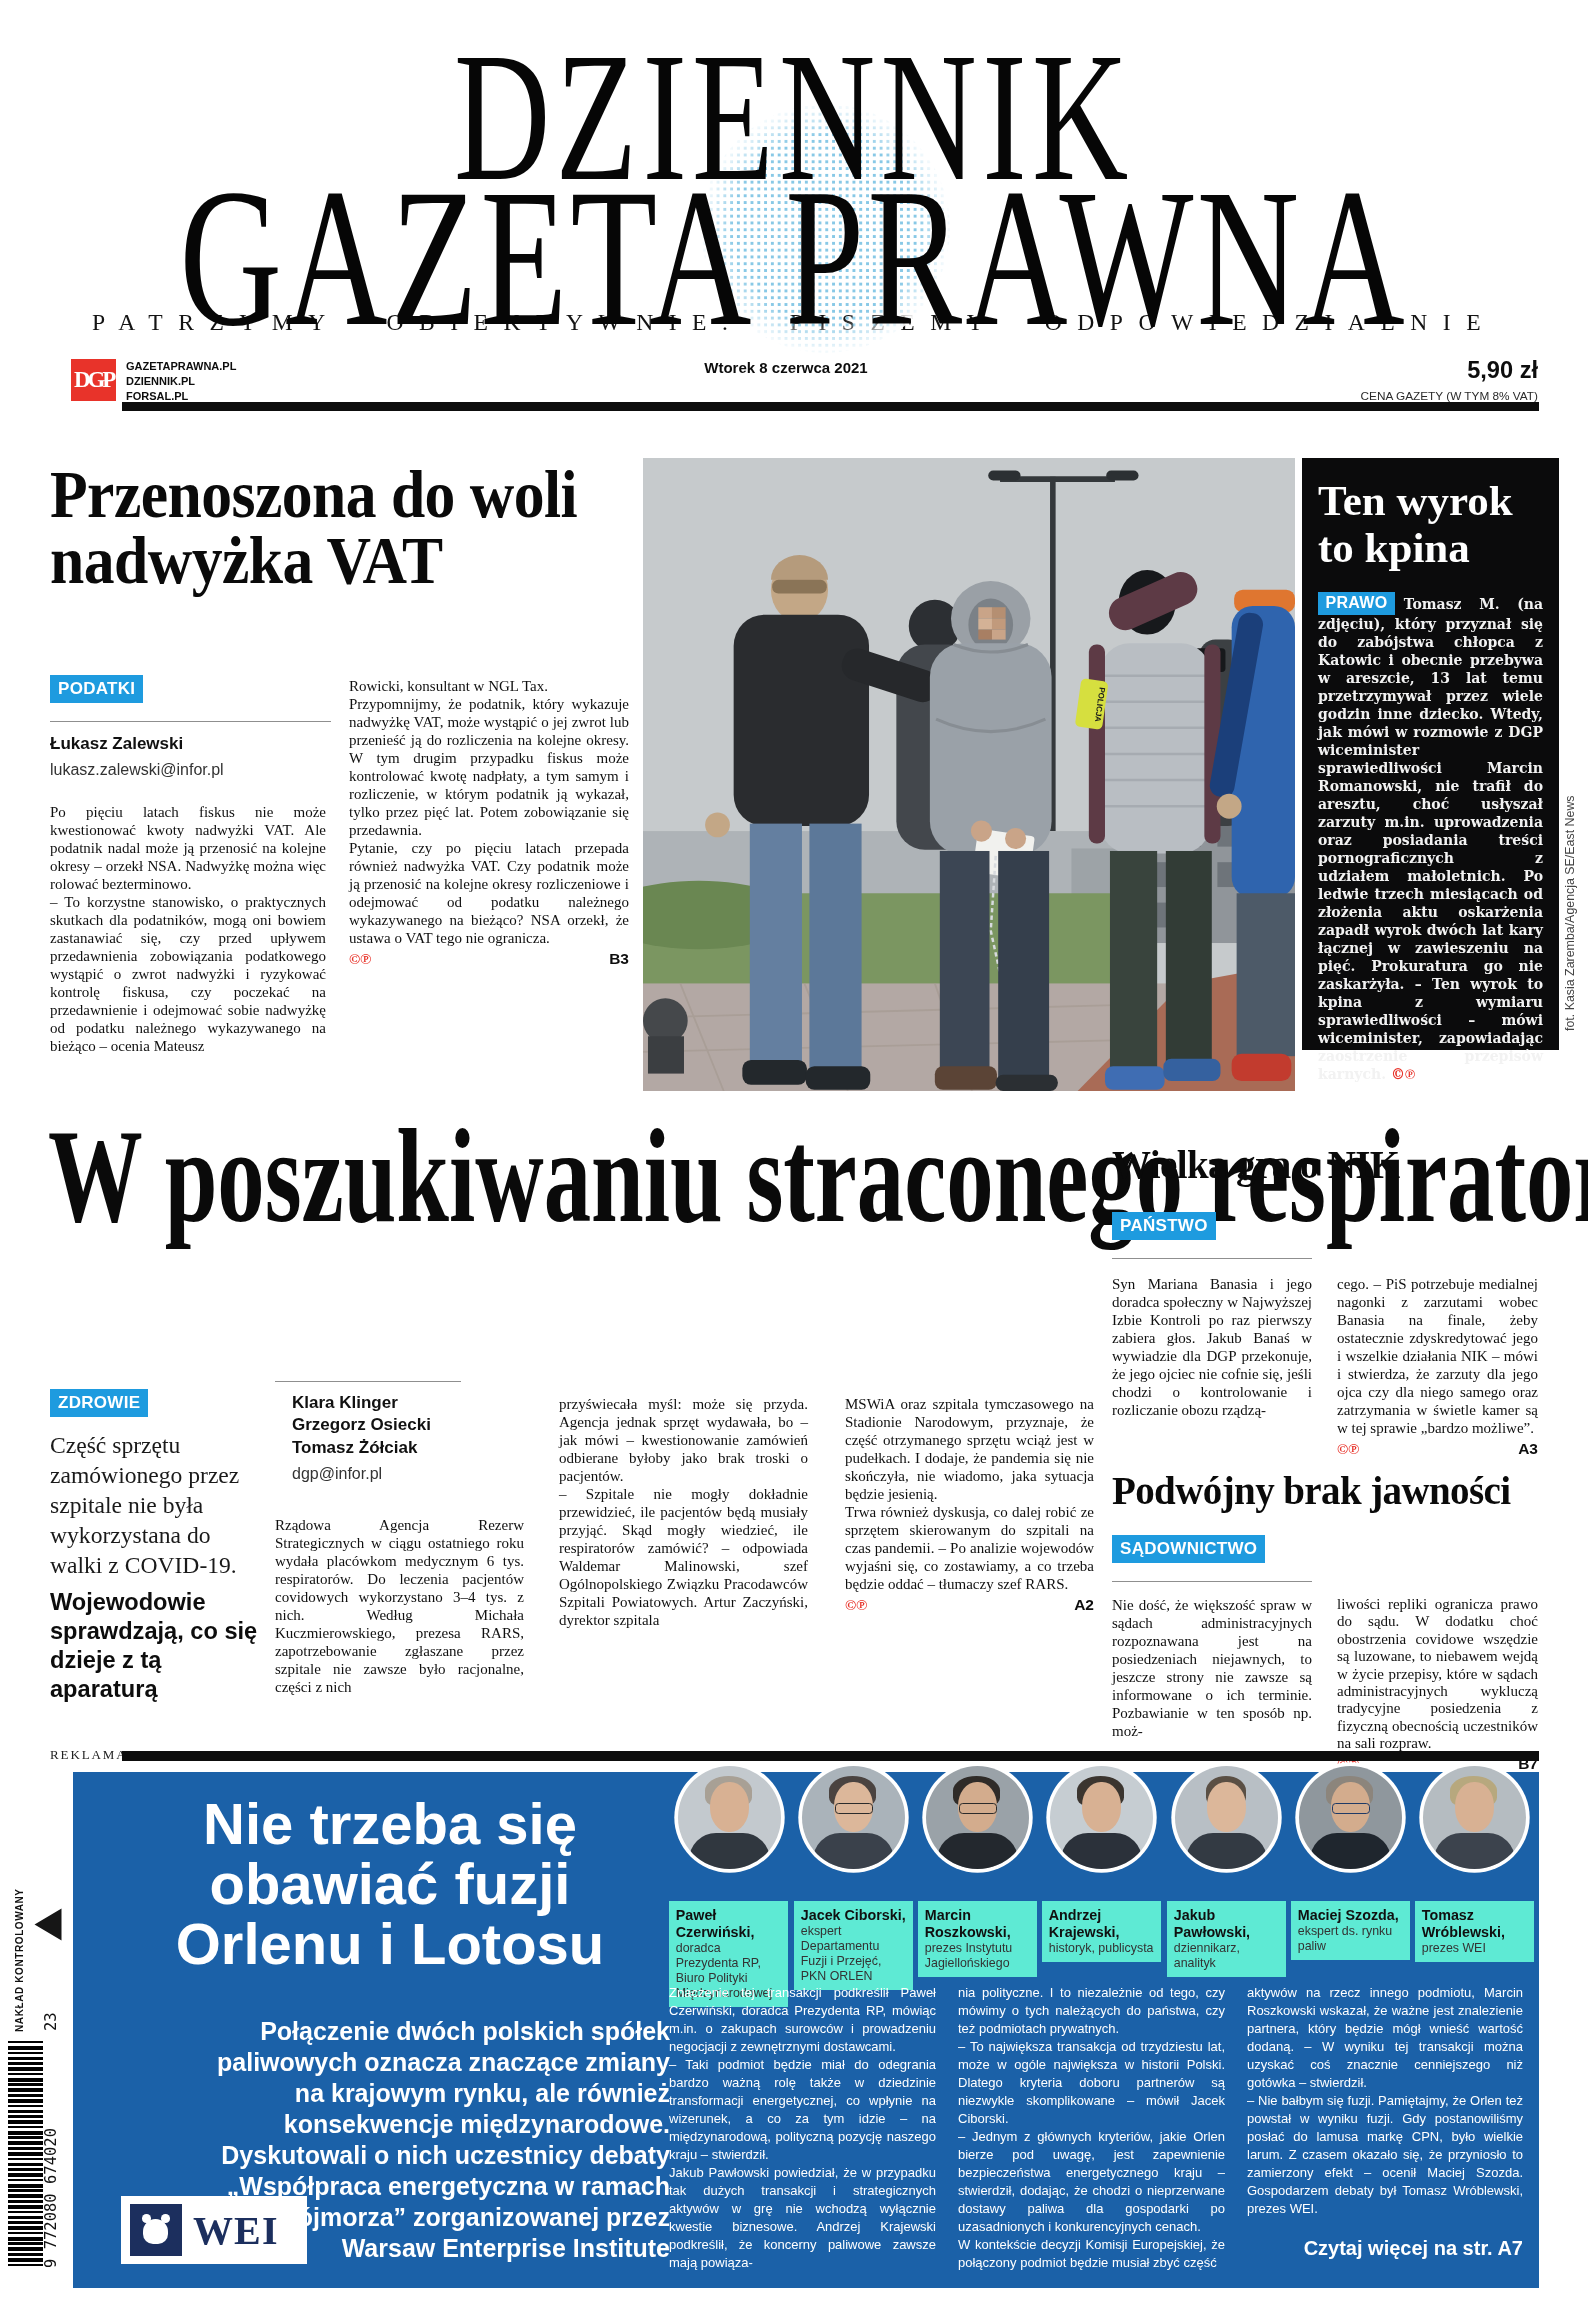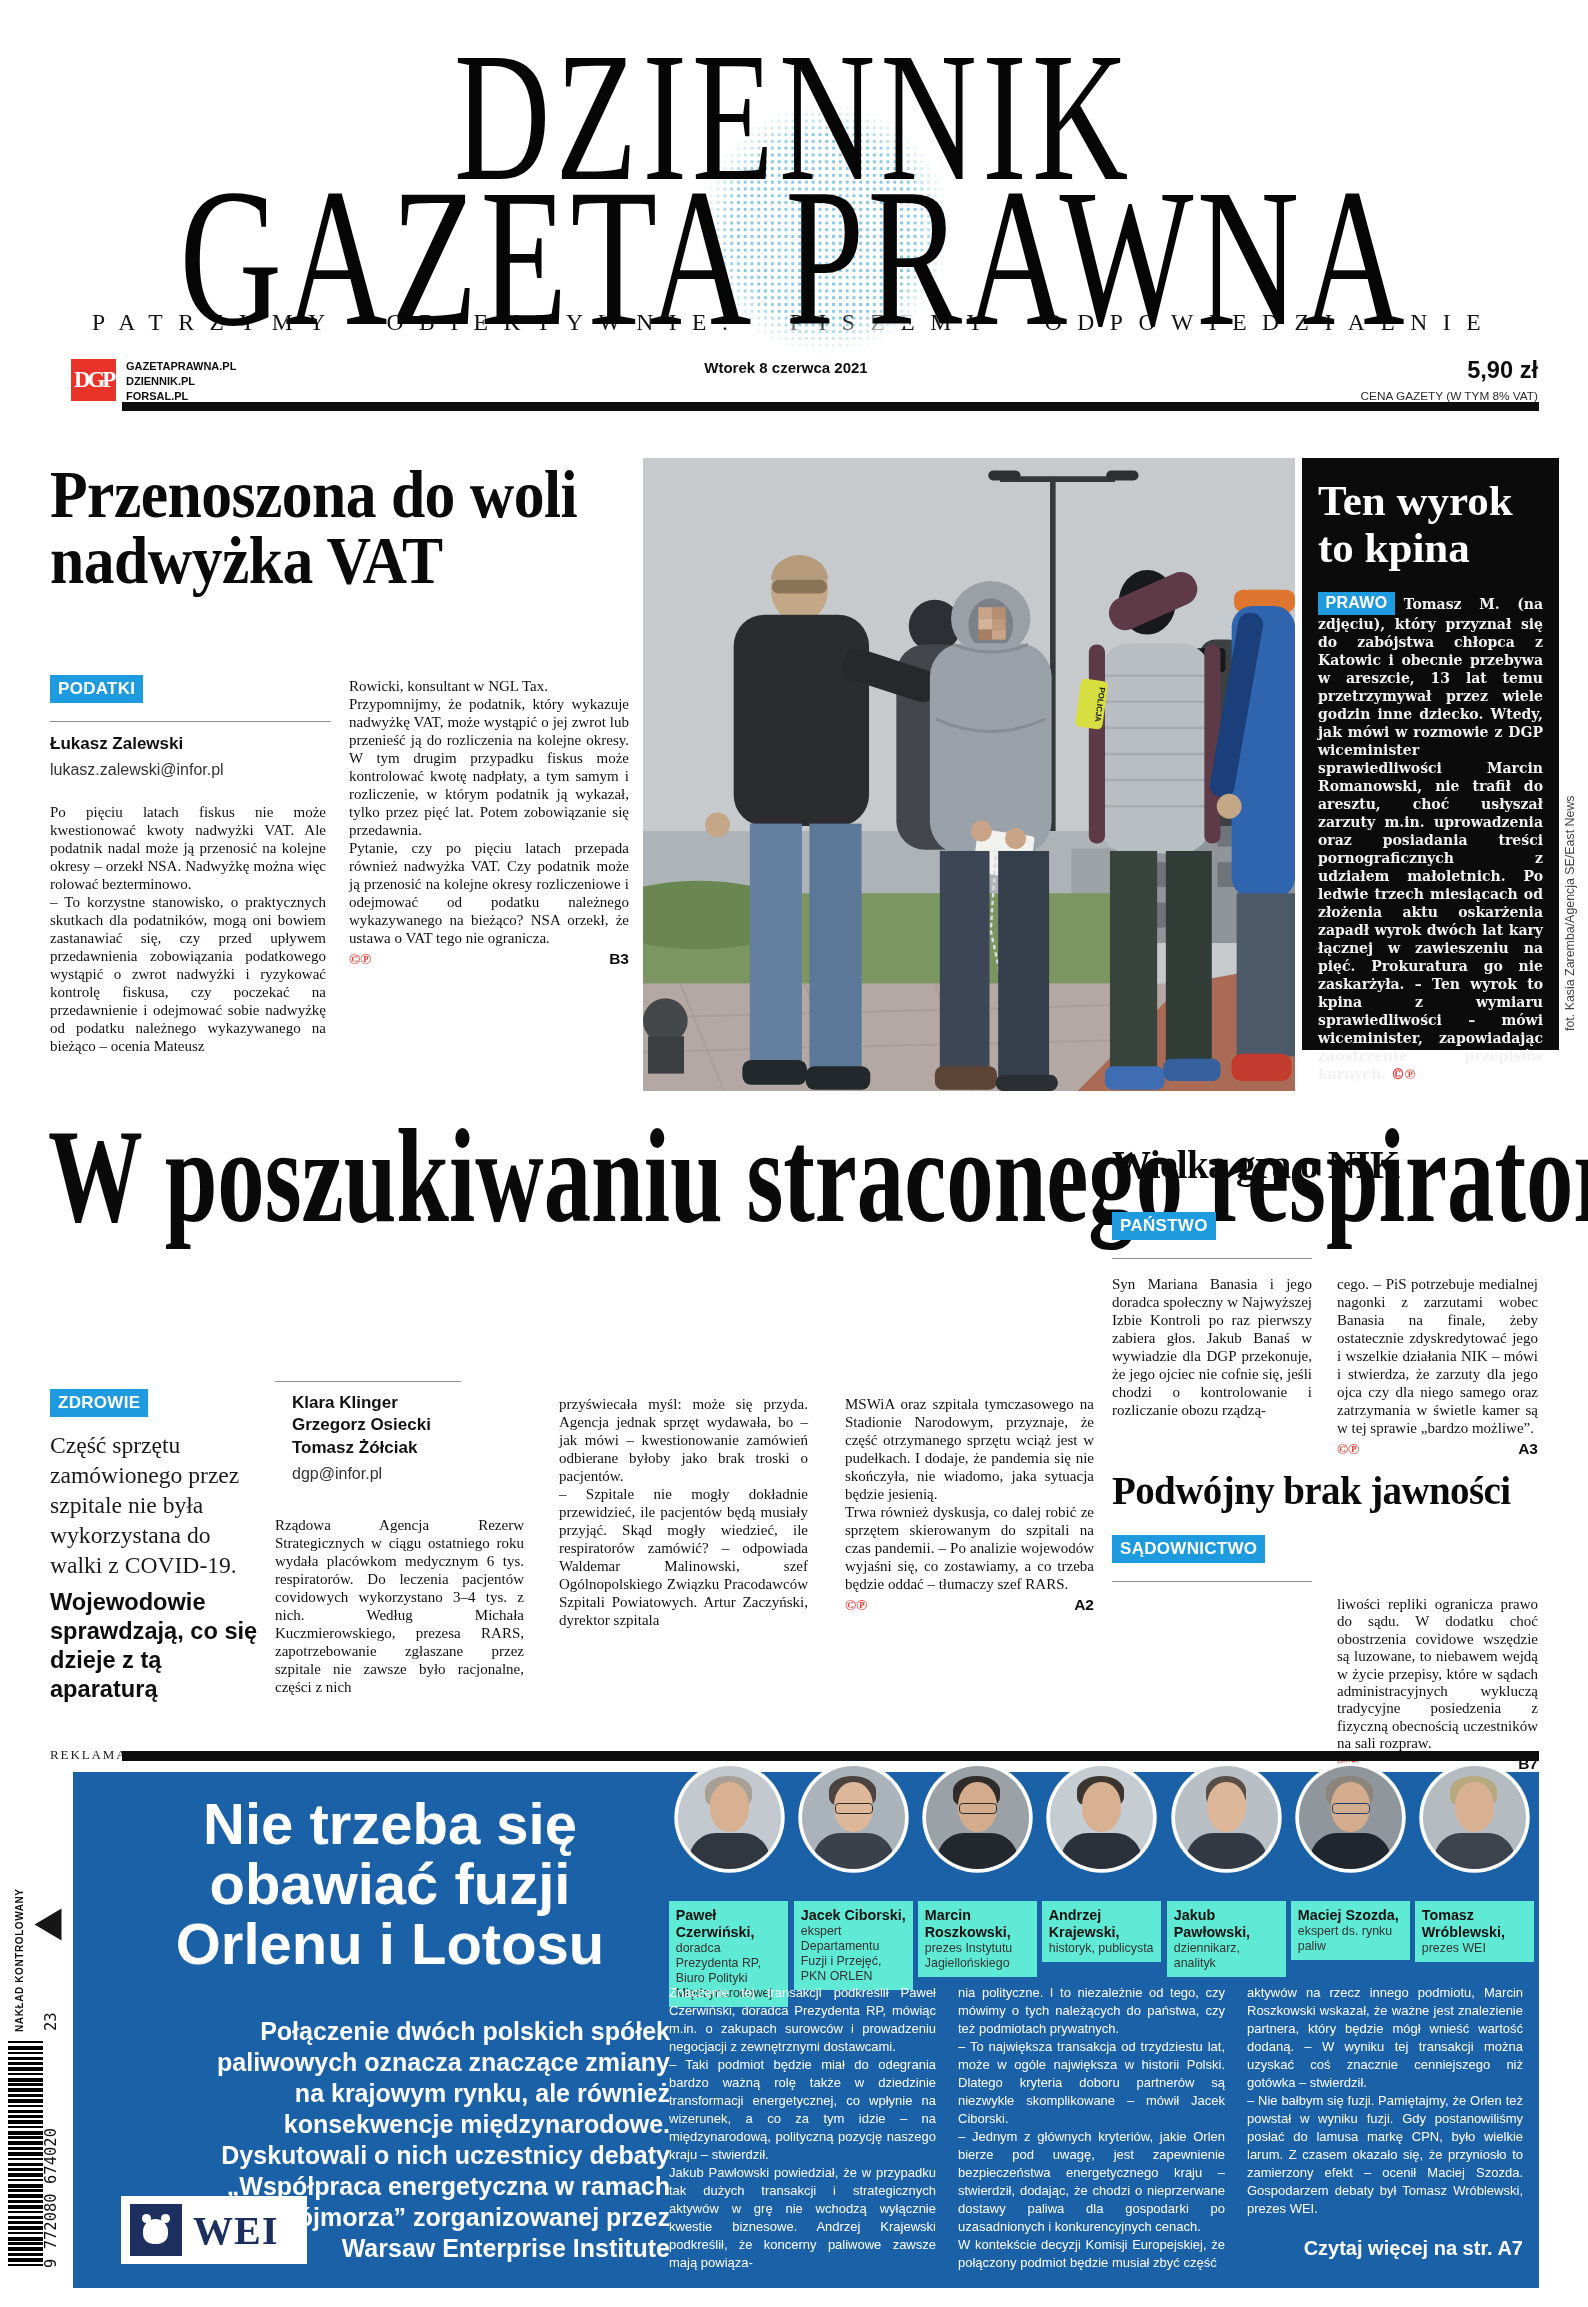--- a/index.html
+++ b/index.html
@@ -311,20 +311,21 @@
       <span class="cp" style="font-size:15px;">©℗</span>
       <span class="pageref">A3</span>
     </div>
   </div>
 
   <div class="abs h2" style="left:1112px;top:1468px;">Podwójny brak jawności</div>
   <div class="abs" style="left:1112px;top:1535px;">
     <span class="tag">SĄDOWNICTWO</span>
   </div>
   <div class="abs rule" style="left:1112px;top:1581px;width:200px;"></div>
+  <div class="abs body just" style="left:1112px;top:1596px;width:200px;">Nie dość, że większość spraw w sądach administracyjnych rozpoznawana jest na posiedzeniach niejawnych, to jeszcze strony nie zawsze są informowane o ich terminie. Pozbawianie w ten sposób np. moż-</div>
   <div class="abs" style="left:1337px;top:1596px;width:201px;">
     <div class="body just" style="line-height:17.4px;">liwości repliki ogranicza prawo do sądu. W dodatku choć obostrzenia covidowe wszędzie są luzowane, to niebawem wejdą w życie przepisy, które w sądach administracyjnych wykluczą tradycyjne posiedzenia z fizyczną obecnością uczestników na sali rozpraw.</div>
     <div class="endline">
       <span class="cp" style="font-size:15px;">©℗</span>
       <span class="pageref">B7</span>
     </div>
   </div>
 
   <div class="abs reklabel serif">REKLAMA</div>
   <div class="abs rekbar"></div>

